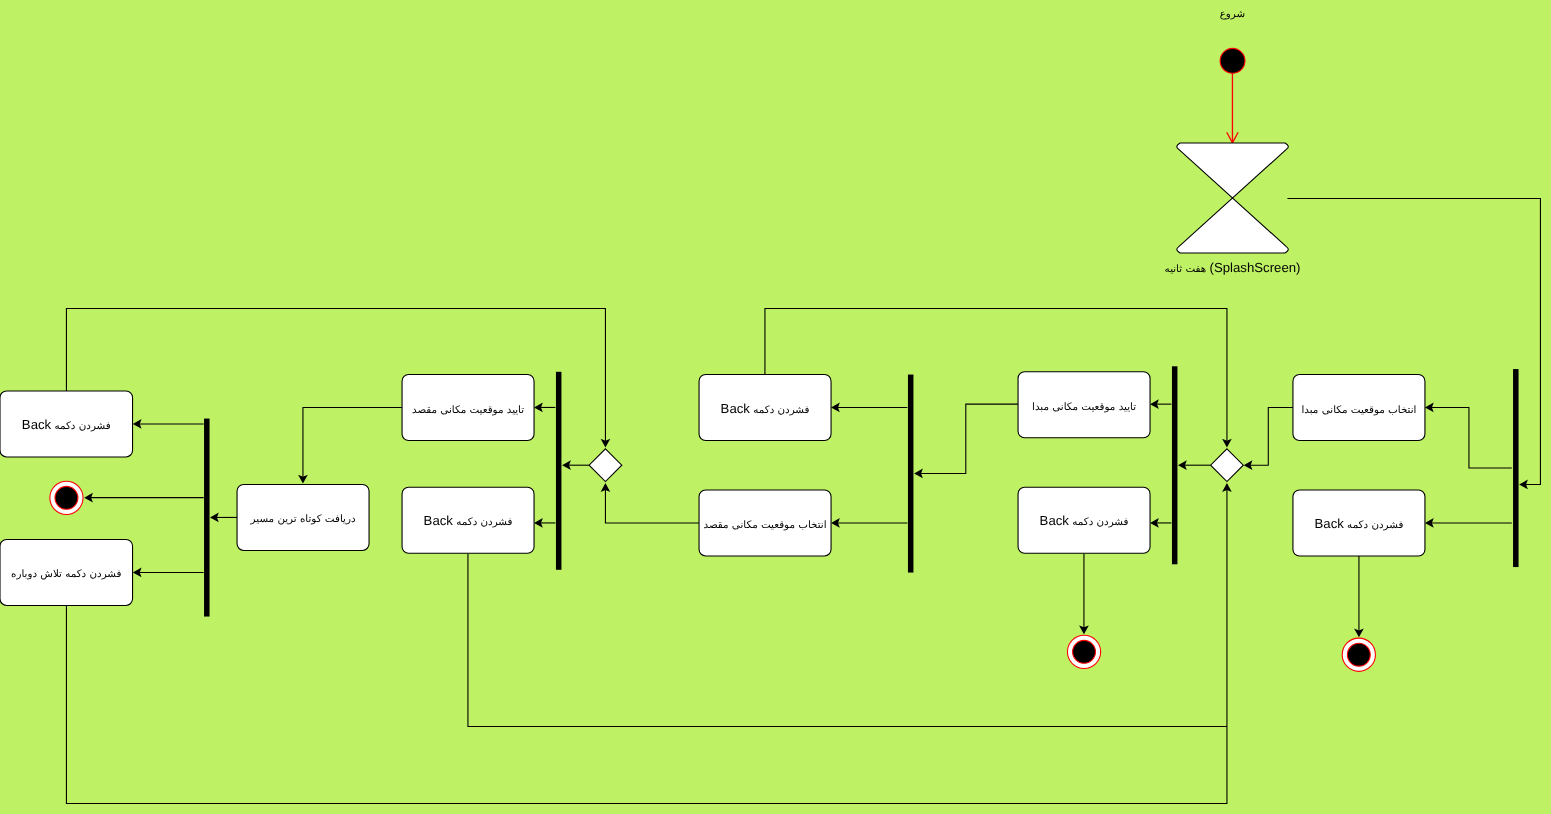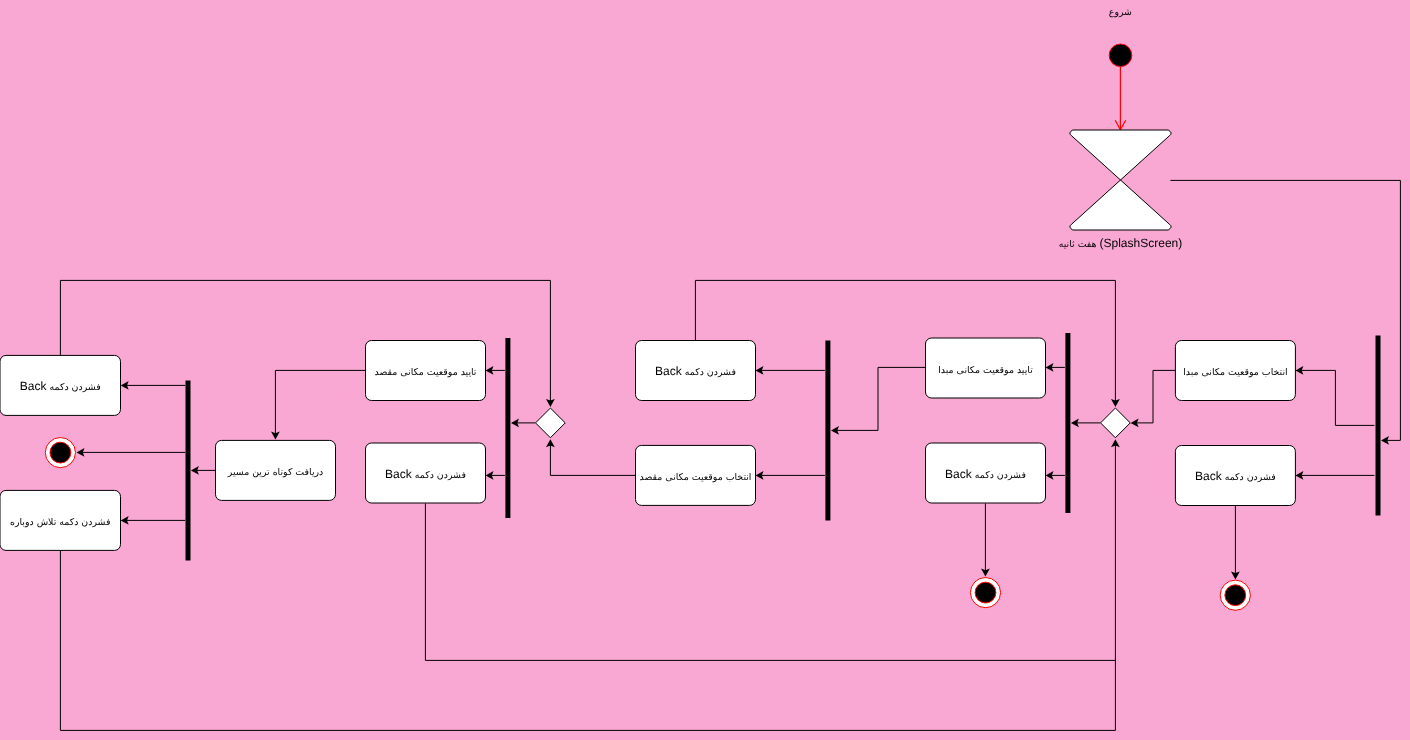--- a/index.html
+++ b/index.html
@@ -1,18 +1,18 @@
 <!DOCTYPE html>
 <html><head>
 <meta charset="utf-8">
 <title>UML Activity Diagram</title>
 <style>
   html,body{margin:0;padding:0;background:#ffffff;-webkit-font-smoothing:antialiased;text-rendering:geometricPrecision;}
   body{width:1410px;height:740px;overflow:hidden;font-family:"DejaVu Sans",sans-serif;}
-  #canvas{position:relative;width:1410px;height:740px;background:#f9a8d4;}
+  #canvas{position:relative;width:1410px;height:740px;background:#bef264;}
   svg#diagram{position:absolute;left:0;top:0;width:1410px;height:740px;display:block;will-change:opacity;}
   .node-box{fill:#ffffff;stroke:#000000;stroke-width:1;}
   .node-text{font-family:"Liberation Sans",sans-serif;font-size:12px;fill:#000000;
              text-anchor:middle;direction:rtl;}
   tspan.ar{font-family:"DejaVu Sans",sans-serif;font-size:9.4px;}
   .edge{fill:none;stroke:#000000;stroke-width:1;}
   .edge-red{fill:none;stroke:#ff0000;stroke-width:1.2;}
   .bar{fill:#000000;stroke:none;}
   .diamond{fill:#ffffff;stroke:#000000;stroke-width:1;}
   .start-node{fill:#000000;stroke:#ff0000;stroke-width:1;}

